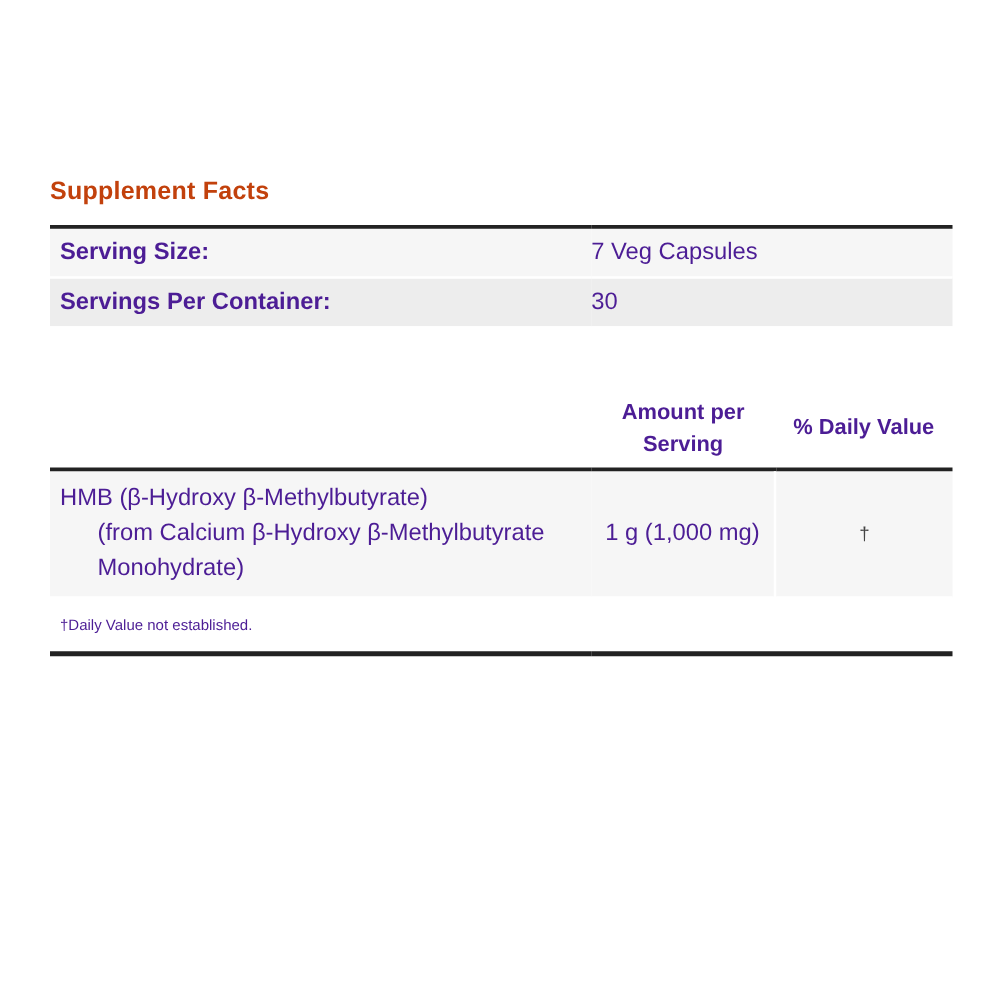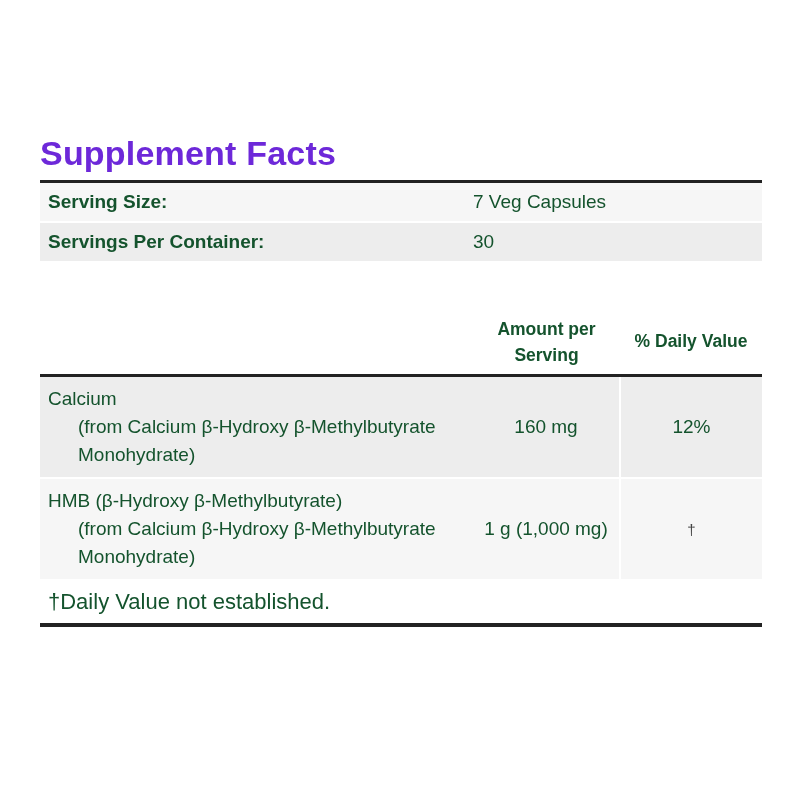--- a/index.html
+++ b/index.html
@@ -11,36 +11,36 @@
     font-family: "Liberation Sans", sans-serif;
     color: #333333;
     -webkit-font-smoothing: antialiased;
   }
   .label-wrap {
     margin-left: 40px;
     width: 722px;
     padding-top: 138px;
   }
   .label-title {
-    font-size: 34px;
+    font-size: 20px;
     line-height: 30px;
     font-weight: bold;
-    color: #6d28d9;
+    color: #c2410c;
     margin: 0 0 12px 0;
     letter-spacing: 0.2px;
   }
   table.sf-table {
     border-collapse: collapse;
     table-layout: fixed;
     width: 722px;
     border-top: 3px solid #222222;
   }
   td {
     font-size: 19px;
-    color: #14532d;
+    color: #4c1d95;
     vertical-align: middle;
     word-wrap: break-word;
   }
   tr.r-light td { background: #f6f6f6; }
   tr.r-dark  td { background: #ededed; }
   tr.sep td { border-top: 2px solid #ffffff; }
 
   td.serving-label {
     font-weight: bold;
     padding: 7px 0 7px 8px;
@@ -84,21 +84,21 @@
   }
   sub.vit-sub {
     font-size: 13px;
     line-height: 0;
   }
   tr.foot td {
     background: #ffffff;
     border-top: 2px solid #ffffff;
     border-bottom: 4px solid #222222;
     padding: 10px 0 10px 8px;
-    font-size: 22px;
+    font-size: 12px;
     line-height: 22px;
   }
 </style>
 </head>
 <body>
 
 <div class="label-wrap">
 
   <h1 class="label-title">Supplement Facts</h1>
 
@@ -120,28 +120,20 @@
         <td class="serving-value" colspan="2">30</td>
       </tr>
 
       <tr class="hdr">
         <td></td>
         <td class="amount-h">Amount per Serving</td>
         <td class="dv-h">% Daily Value</td>
       </tr>
 
 
-      <tr class="r-dark sep">
-        <td class="nutrient">
-          <div>Calcium</div>
-          <div class="sub-line">(from Calcium β-Hydroxy β-Methylbutyrate Monohydrate)</div>
-        </td>
-        <td class="amount">160 mg</td>
-        <td class="dv">12%</td>
-      </tr>
 
       <tr class="r-light sep">
         <td class="nutrient">
           <div>HMB (β-Hydroxy β-Methylbutyrate)</div>
           <div class="sub-line">(from Calcium β-Hydroxy β-Methylbutyrate Monohydrate)</div>
         </td>
         <td class="amount">1 g (1,000 mg)</td>
         <td class="dv dv-dagger">†</td>
       </tr>
 

